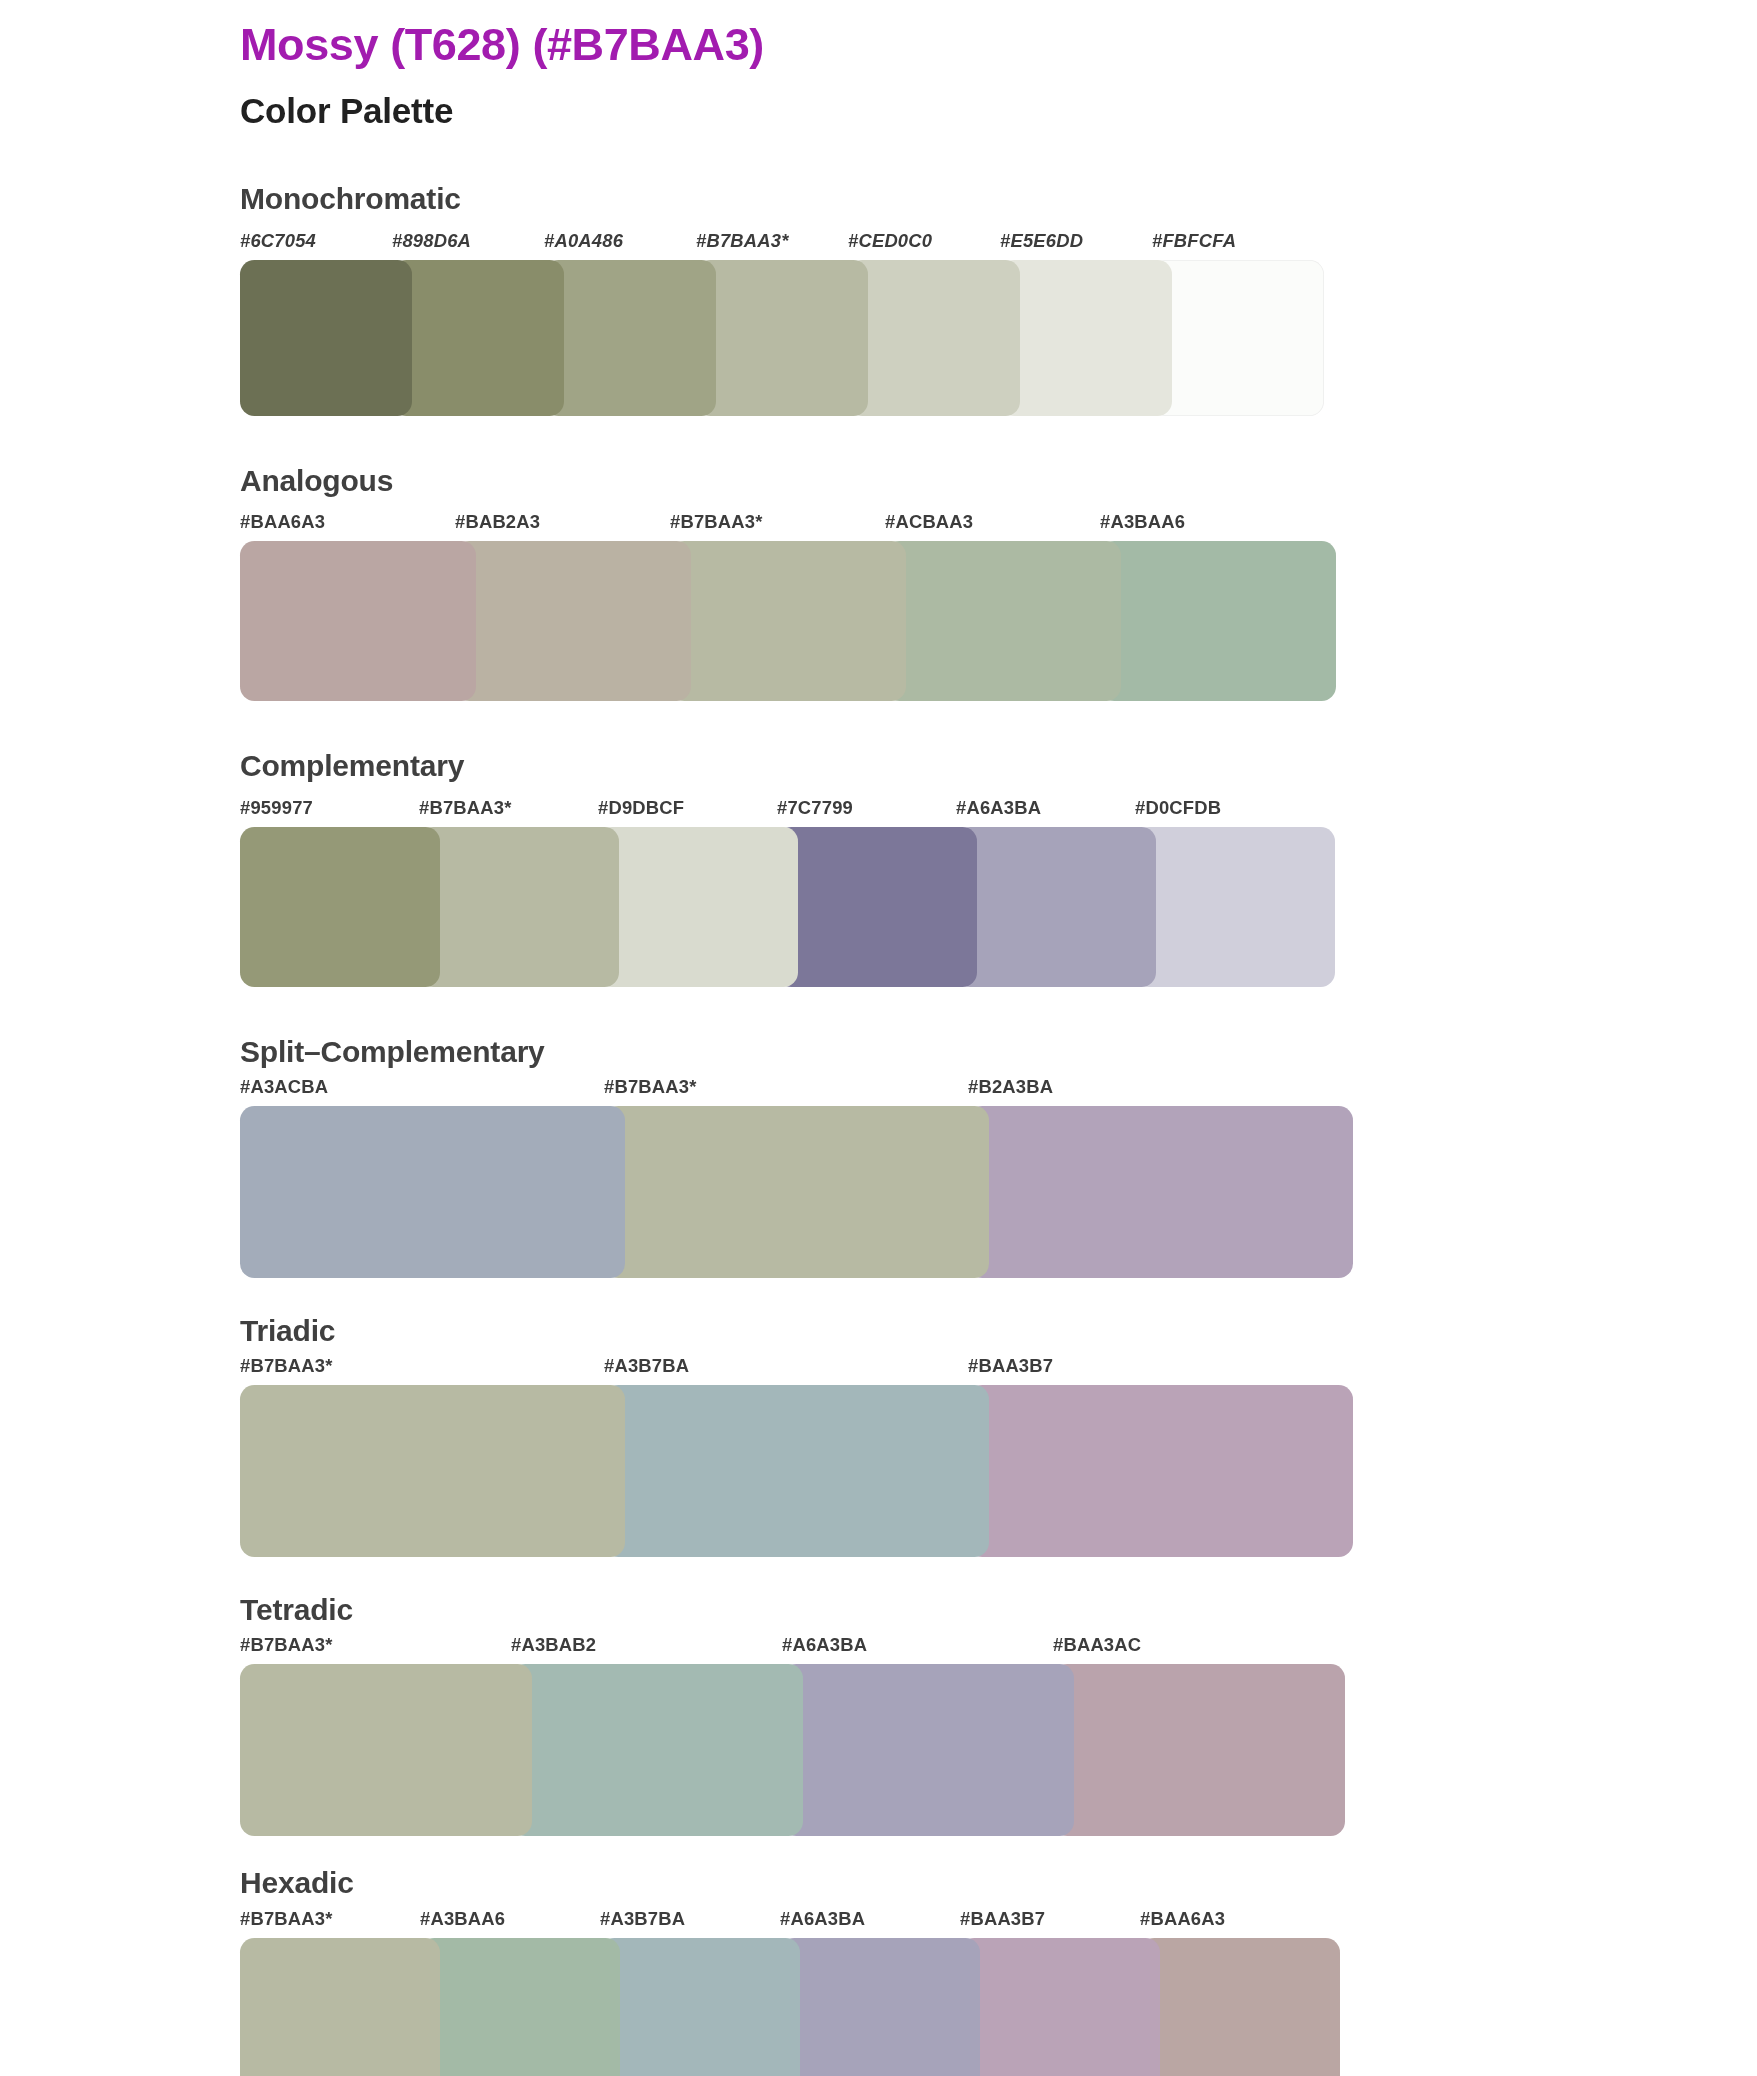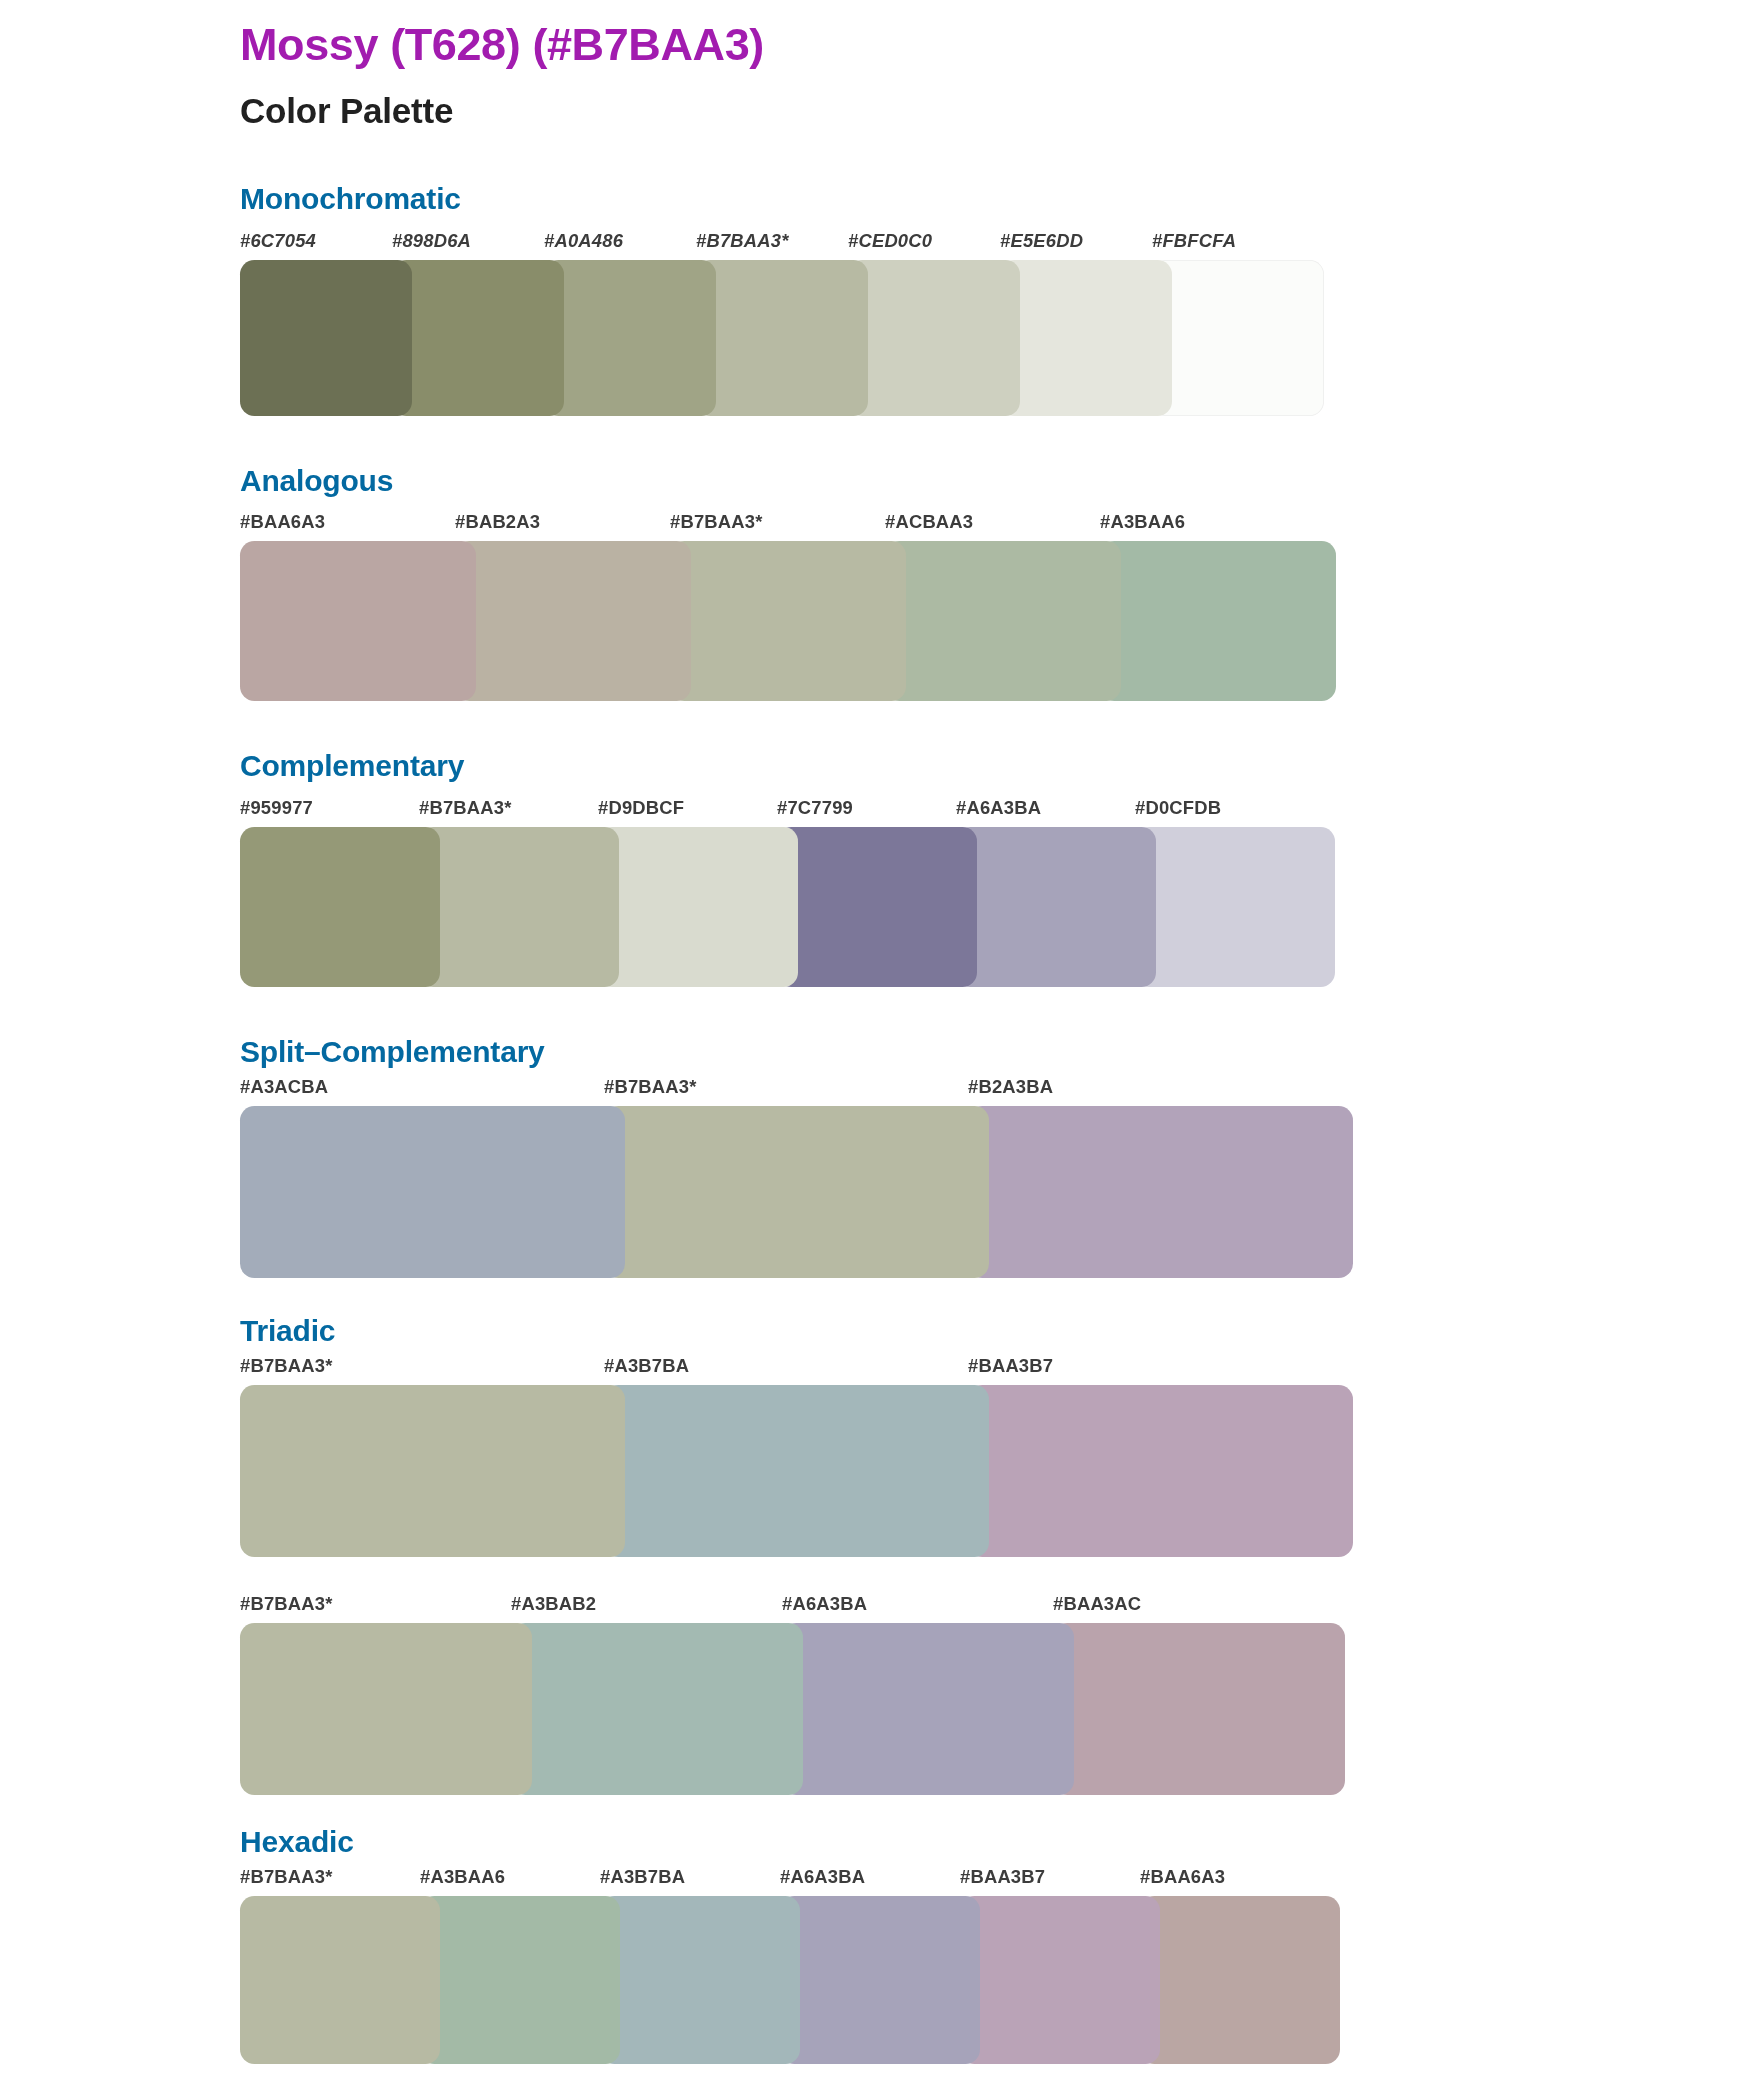--- a/index.html
+++ b/index.html
@@ -57,21 +57,21 @@
     width: 1757px;
   }
   .section {
     position: relative;
     padding-left: 240px;
     box-sizing: border-box;
   }
   .section-title {
     font-size: 30px;
     font-weight: bold;
-    color: #0369a1;
+    color: #404040;
     letter-spacing: -0.2px;
     margin: 0;
     padding: 0;
     line-height: 1.0;
     white-space: nowrap;
   }
 
   .swatch-row {
     position: relative;
     display: flex;
@@ -235,20 +235,21 @@
             <span class="swatch-label">#A3B7BA</span>
             <span class="swatch-chip" style="background: rgb(163, 183, 186); width: 385px; height: 172px;"></span>
           </div>
           <div class="swatch" style="width: 364px; z-index: 1;">
             <span class="swatch-label">#BAA3B7</span>
             <span class="swatch-chip" style="background: rgb(186, 163, 183); width: 385px; height: 172px;"></span>
           </div>
         </div>
       </div>
       <div class="section" style="margin-bottom: 32px;">
+        <div class="section-title">Tetradic</div>
         <div class="swatch-row" style="margin-top: 11.2px;">
           <div class="swatch" style="width: 271px; z-index: 4;">
             <span class="swatch-label">#B7BAA3*</span>
             <span class="swatch-chip" style="background: rgb(183, 186, 163); width: 292px; height: 172px;"></span>
           </div>
           <div class="swatch" style="width: 271px; z-index: 3;">
             <span class="swatch-label">#A3BAB2</span>
             <span class="swatch-chip" style="background: rgb(163, 186, 178); width: 292px; height: 172px;"></span>
           </div>
           <div class="swatch" style="width: 271px; z-index: 2;">

